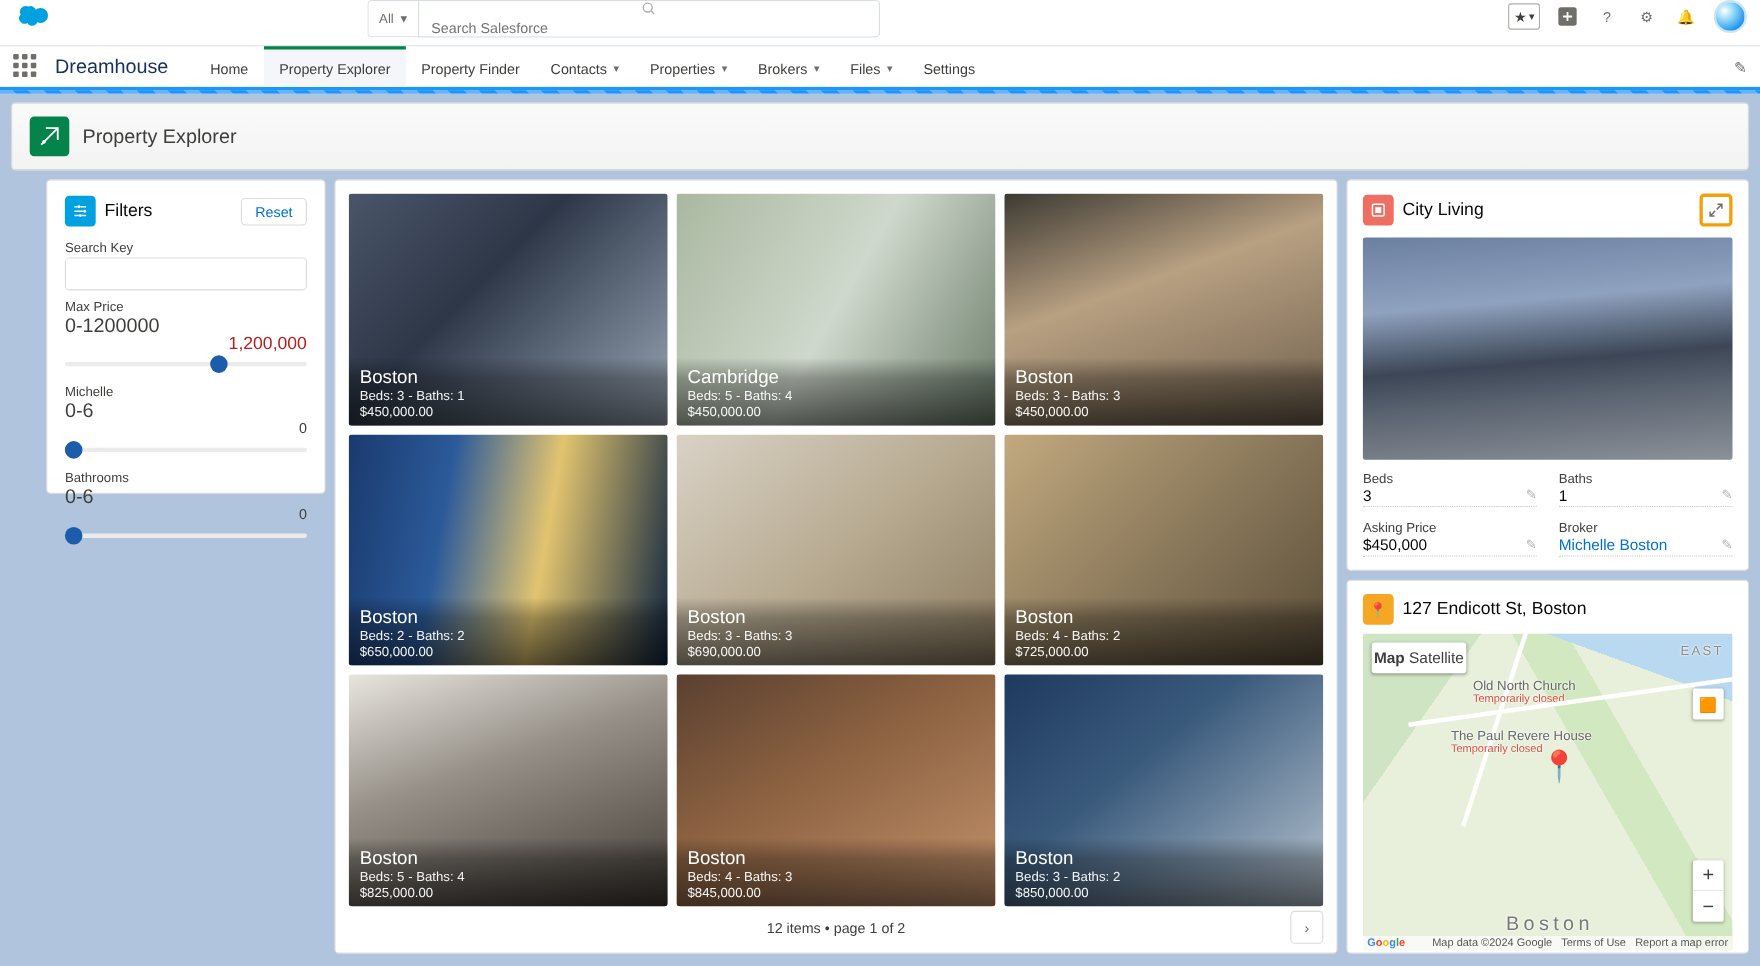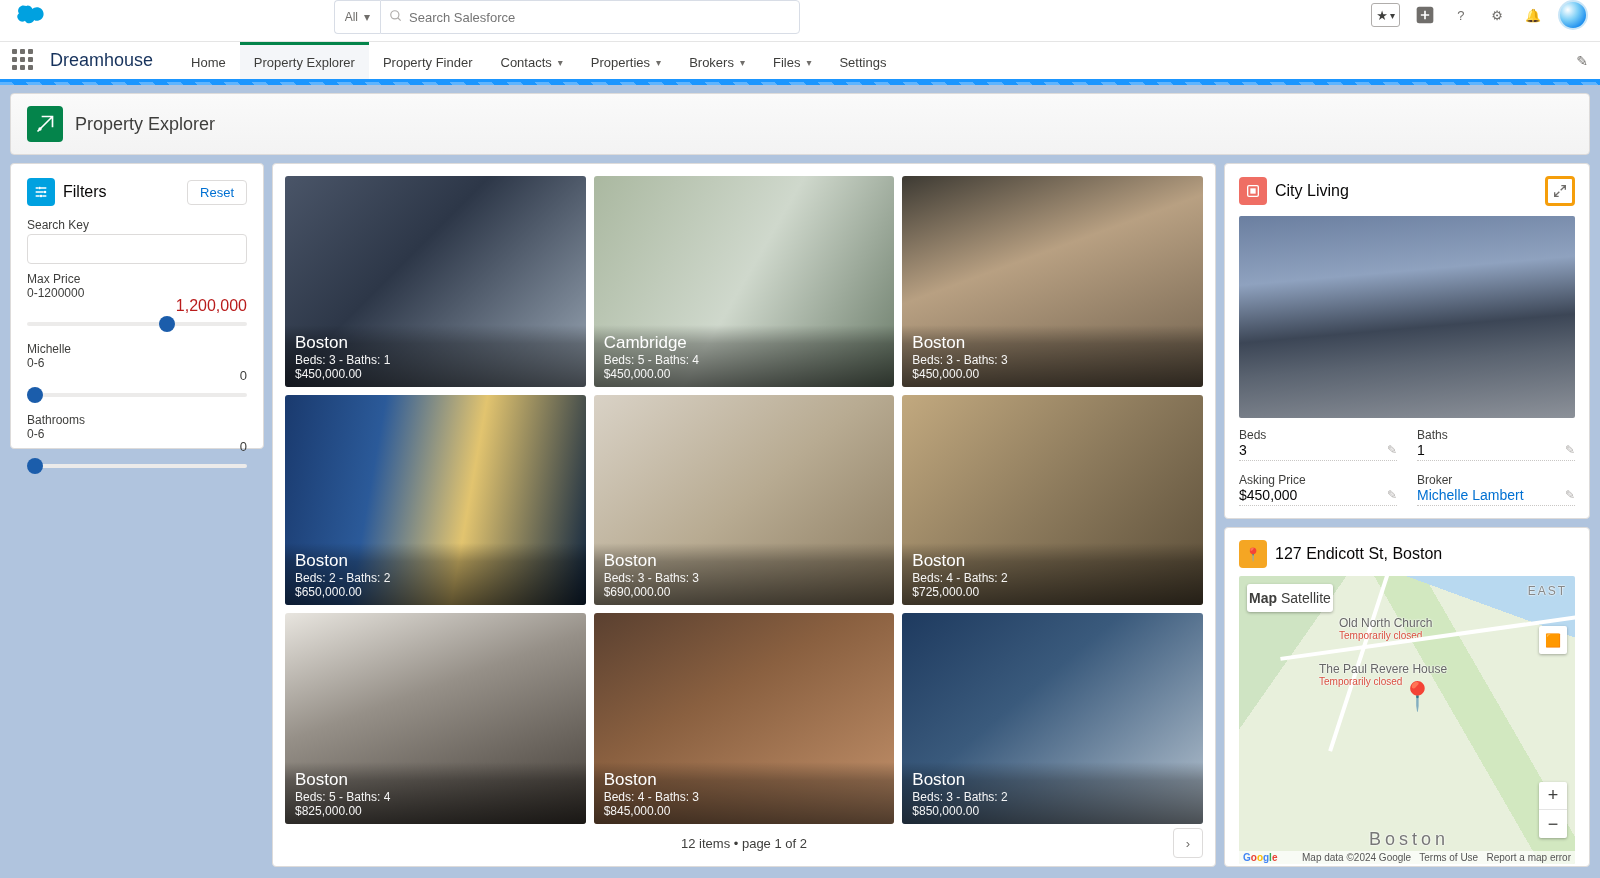--- a/index.html
+++ b/index.html
@@ -4,21 +4,21 @@
 <style>
 * { box-sizing: border-box; margin: 0; padding: 0; }
 body { font-family: -apple-system, "Salesforce Sans", Arial, sans-serif; background: #b0c4de; font-size: 13px; color: #3e3e3c; width: 1600px; height: 878px; overflow: hidden; }
 
 
 .global-header { background: #fff; height: 42px; display: flex; align-items: flex-start; padding: 0 12px; border-bottom: 1px solid #e5e5e5; }
 .logo { width: 36px; height: 28px; display:flex; align-items:center; justify-content:center; }
 .logo svg { width: 34px; height: 24px; }
 .search-wrap { display: flex; align-items: center; margin: 0 auto; }
 .scope-select { display:flex; align-items:center; gap:6px; border:1px solid #d8dde6; border-right:none; border-radius:4px 0 0 4px; height:34px; padding:0 10px; background:#fff; font-size:12px; color:#706e6b; cursor:pointer; }
-.search-input-wrap { display:flex; align-items:center; border:1px solid #d8dde6; border-radius:0 4px 4px 0; height:34px; width:420px; padding:0 8px; background:#fff; }
+.search-input-wrap { display:flex; align-items:center; border:1px solid #d8dde6; border-radius:0 4px 4px 0; height:34px; width:420px; padding:0 8px; background:#fff;flex-direction:column; }
 .search-input-wrap input { border:none; outline:none; font-size:13px; width:100%; margin-left:6px; }
 .header-icons { display:flex; align-items:center; gap:14px; margin-left:auto; }
 .hicon { width:22px; height:22px; color:#706e6b; display:flex; align-items:center; justify-content:center; cursor:pointer; }
 .star-box { border:1px solid #b0adab; border-radius:3px; display:flex; align-items:center; height:24px; padding:0 4px; gap:2px; }
 .avatar-circle { width:30px; height:30px; border-radius:50%; background: radial-gradient(circle at 30% 30%, #fff, #7dcff7 40%, #1589ee 80%); border:2px solid #c9e5f7; }
 
 
 .context-bar { background:#fff; height:40px; display:flex; align-items:center; padding:0 12px; border-bottom:3px solid #1b96ff; }
 .app-launcher { width:24px; height:24px; display:grid; grid-template-columns:repeat(3,5px); grid-template-rows:repeat(3,5px); gap:3px; cursor:pointer; margin-right:14px; }
 .app-launcher span { background:#706e6b; border-radius:1px; }
@@ -32,33 +32,33 @@
 
 .pattern-strip { height:3px; background: repeating-linear-gradient(45deg,#5eb4ff,#5eb4ff 10px,#1b96ff 10px,#1b96ff 20px); }
 
 
 .page-header-card { margin:8px 10px; background:linear-gradient(to bottom,#fafafa,#f3f3f3); border:1px solid #dddbda; border-radius:4px; padding:12px 16px; display:flex; align-items:center; }
 .page-header-icon { width:36px; height:36px; background:#04844b; border-radius:4px; display:flex; align-items:center; justify-content:center; margin-right:12px; }
 .page-header-icon svg { fill:#fff; width:20px; height:20px; }
 .page-title { font-size:18px; color:#3e3e3c; }
 
 
-.columns { display:flex; gap:8px; padding:0 10px 10px; height:714px; }
+.columns { display:flex; gap:8px; padding:0 10px 10px; height:714px;margin-left:32px; }
 .panel { background:#fff; border:1px solid #dddbda; border-radius:4px; }
 
 
 .filters-panel { width:254px; padding:14px 16px; height:286px; }
 .filters-head { display:flex; align-items:center; gap:8px; margin-bottom:12px; }
 .filters-icon { width:28px; height:28px; background:#00a1e0; border-radius:4px; display:flex; align-items:center; justify-content:center; }
 .filters-icon svg { fill:#fff; width:16px; height:16px; }
 .filters-title { font-size:16px; color:#080707; flex:1; }
 .reset-btn { border:1px solid #dddbda; border-radius:4px; padding:4px 12px; background:#fff; color:#0070d2; font-size:13px; cursor:pointer; }
 .field-label { font-size:12px; color:#3e3e3c; margin-top:8px; }
 .text-input { width:100%; height:30px; border:1px solid #dddbda; border-radius:4px; margin-top:2px; padding:0 6px; }
-.range-desc { font-size:12px; color:#3e3e3c; }
+.range-desc { font-size:18px; color:#3e3e3c; }
 .slider-row { position:relative; height:20px; margin-top:2px; }
 .slider-track { position:absolute; top:8px; left:0; right:0; height:4px; background:#ecebea; border-radius:2px; }
 .slider-thumb { position:absolute; top:2px; width:16px; height:16px; border-radius:50%; background:#1b5dab; cursor:pointer; }
 .slider-val-right { position:absolute; right:0; top:-17px; font-size:16px; color:#b91c1c; }
 .slider-val-right-inline { font-size:13px; color:#3e3e3c; text-align:right; margin-top:-2px; }
 
 
 .grid-panel { flex:1; padding:12px; position:relative; display:flex; flex-direction:column; }
 .prop-grid { display:grid; grid-template-columns:repeat(3,1fr); gap:8px; flex:1; }
 .prop-card { position:relative; border-radius:3px; overflow:hidden; cursor:pointer; }
@@ -365,21 +365,21 @@
         <div>
           <div class="df-label">Asking Price</div>
           <div class="df-val">
               <span>$450,000</span>
               <span class="pencil-sm">✎</span>
             </div>
         </div>
         <div>
           <div class="df-label">Broker</div>
           <div class="df-val link">
-              <span>Michelle Lambert</span>
+              <span>Michelle Boston</span>
               <span class="pencil-sm">✎</span>
             </div>
         </div>
       </div>
     </div>
 
     <div class="panel map-panel">
       <div class="map-head">
         <div class="map-icon">📍</div>
         <div class="map-title">127 Endicott St, Boston</div>

